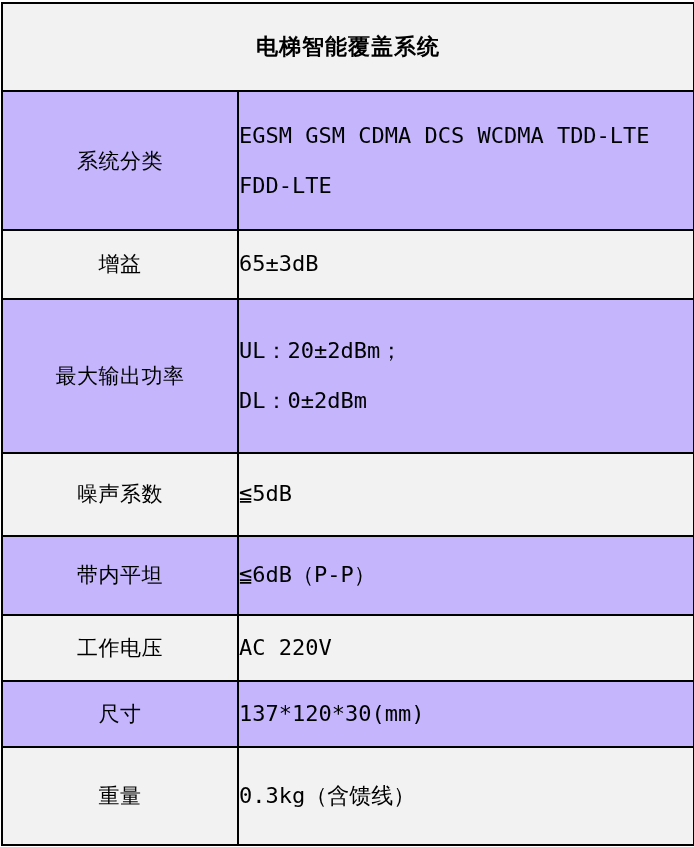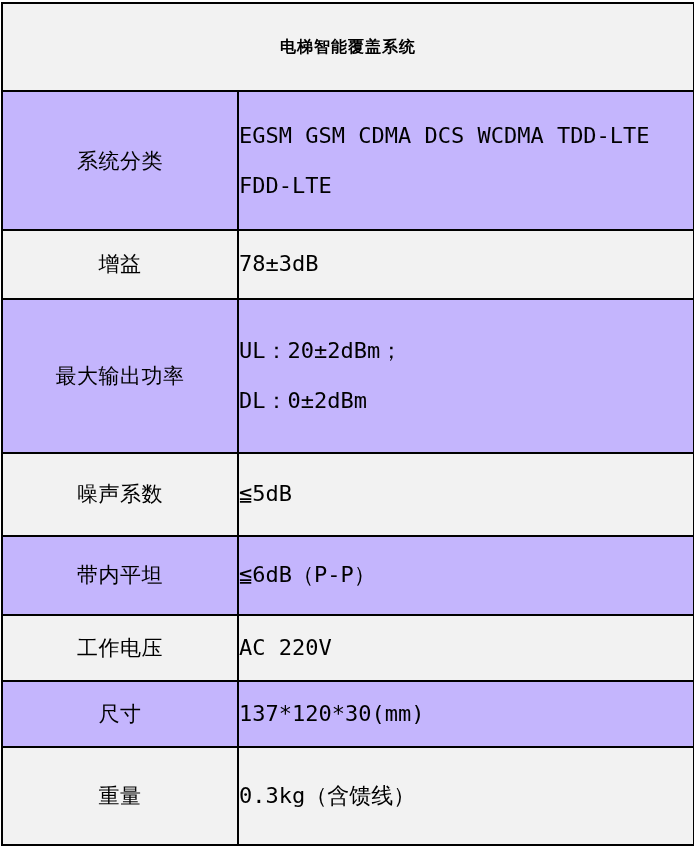--- a/index.html
+++ b/index.html
@@ -29,21 +29,21 @@
     box-sizing: border-box;
   }
   col.c-label { width: 236px; }
   col.c-value { width: 456px; }
 
   tr.shaded td, tr.shaded th { background: #f2f2f2; }
   tr.plain  td { background: #c4b5fd; }
 
   th.title-cell {
     font-family: "DejaVu Sans", sans-serif;
-    font-size: 16px;
+    font-size: 22px;
     font-weight: bold;
     text-align: center;
     letter-spacing: 1px;
   }
   td.label-cell {
     font-size: 21px;
     text-align: center;
     letter-spacing: 0.5px;
   }
   td.value-cell {
@@ -86,21 +86,21 @@
       <td class="label-cell">系统分类</td>
       <td class="value-cell">
         <div class="line">EGSM GSM CDMA DCS WCDMA TDD-LTE</div>
         <div class="line">FDD-LTE</div>
       </td>
     </tr>
 
     <tr class="r-gain shaded">
       <td class="label-cell">增益</td>
       <td class="value-cell">
-        <div class="line">78±3dB</div>
+        <div class="line">65±3dB</div>
       </td>
     </tr>
 
     <tr class="r-power plain">
       <td class="label-cell">最大输出功率</td>
       <td class="value-cell">
         <div class="line">UL：20±2dBm；</div>
         <div class="line">DL：0±2dBm</div>
       </td>
     </tr>

